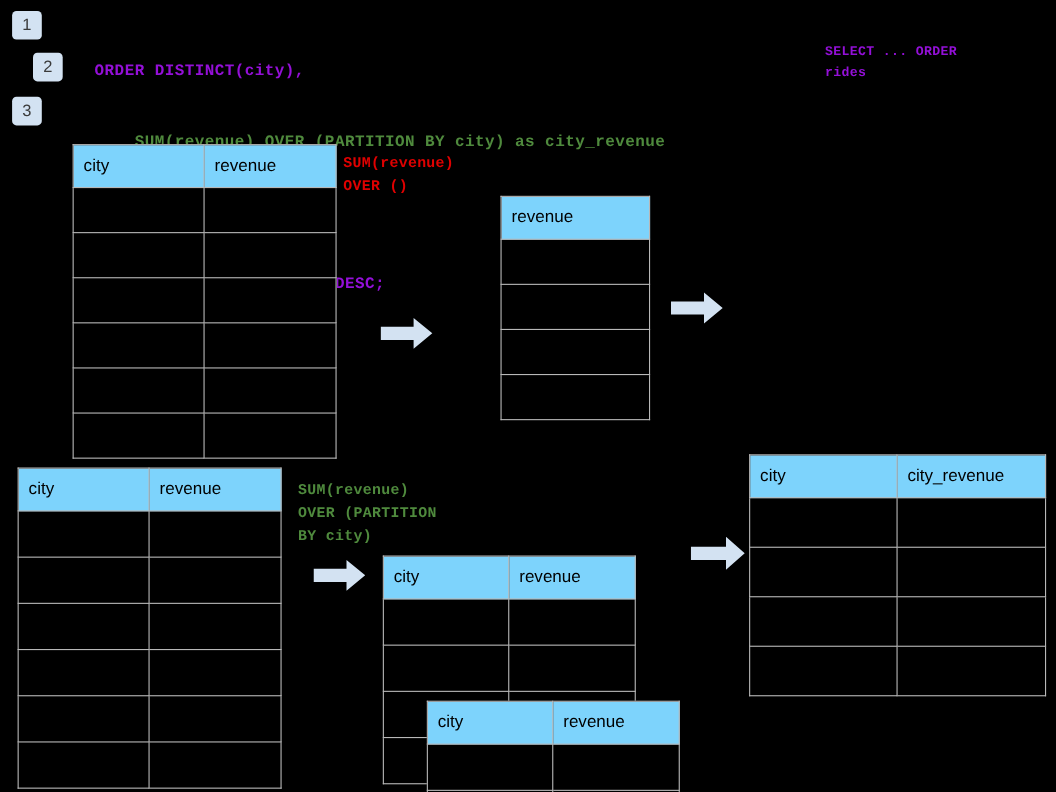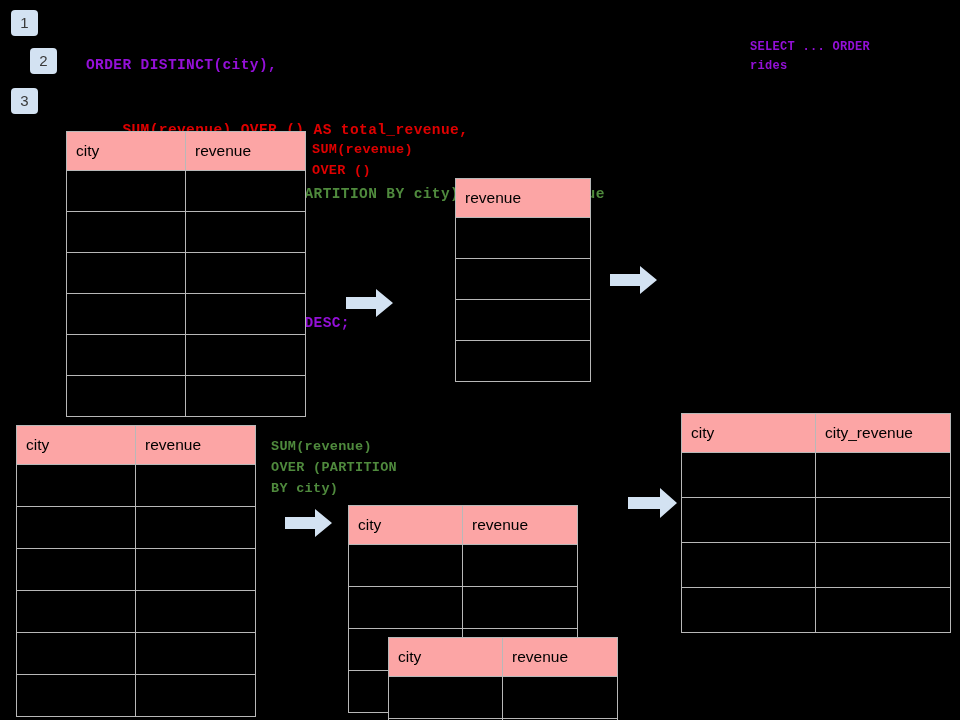--- a/index.html
+++ b/index.html
@@ -85,21 +85,21 @@
     border-collapse: collapse;
     background: #000000;
     table-layout: fixed;
   }
   .tbl th, .tbl td {
     border: 1px solid #b8b8b8;
     padding: 0;
     margin: 0;
   }
   .tbl th {
-    background: #fca5a5;
+    background: #7dd3fc;
     color: #000000;
     font-family: "Liberation Sans", sans-serif;
     font-size: 15.5px;
     font-weight: normal;
     text-align: left;
     padding-left: 9px;
   }
   .tbl td {
     background: #000000;
   }
@@ -114,21 +114,20 @@
 <body>
 
 <div id="canvas">
 
   <div class="badge" style="left:11px; top:10px;">1</div>
   <div class="badge" style="left:30px; top:48px;">2</div>
   <div class="badge" style="left:11px; top:88px;">3</div>
 
   <div class="sql" id="sql-main">
     <div class="purple">ORDER DISTINCT(city),</div>
-    <div class="red">    SUM(revenue) OVER () AS total_revenue,</div>
     <div class="green">    SUM(revenue) OVER (PARTITION BY city) as city_revenue</div>
     <div class="purple">  FROM rides</div>
     <div class="purple">  ORDER by city_revenue DESC;</div>
   </div>
 
   <div id="sql-note">SELECT ... ORDER
 rides</div>
 
   <div class="annot" id="annot-over-empty">SUM(revenue)
 OVER ()</div>

